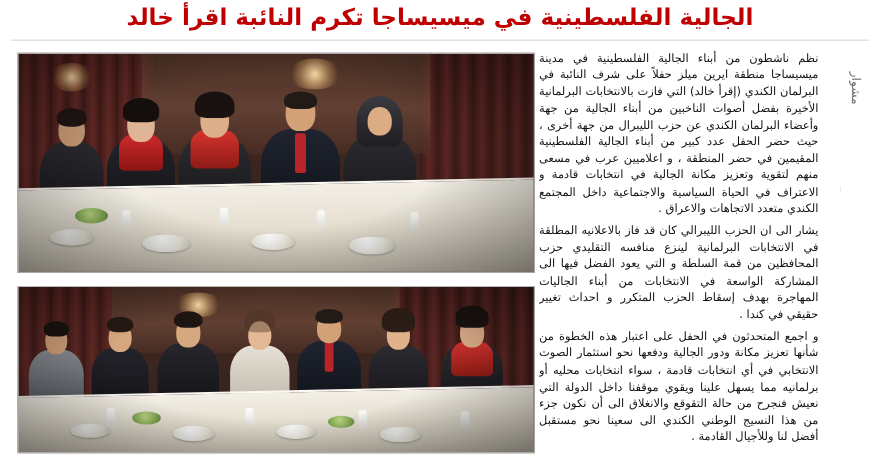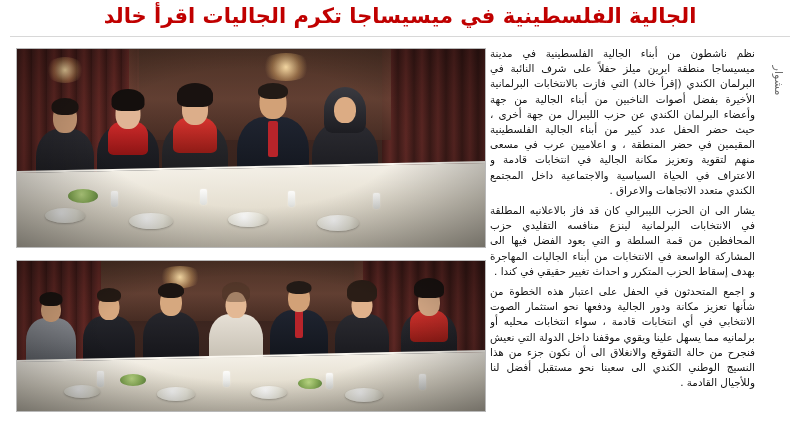--- a/index.html
+++ b/index.html
@@ -96,21 +96,21 @@
     height: 370px;
     direction: rtl;
     text-align: justify;
     color: #111111;
     font-family: "DejaVu Sans", sans-serif;
     font-size: 10.4px;
     line-height: 15.2px;
     overflow: hidden;
   }
   .article p {
-    margin: 0 5px 5px 0;
+    margin: 0 16px 5px 0;
     text-align: justify;
   }
 
   
   .photos {
     position: absolute;
     top: 48px;
     left: 16px;
     width: 470px;
   }
@@ -228,21 +228,21 @@
     inset: 0;
     background: radial-gradient(ellipse at 50% 45%, rgba(0,0,0,0) 45%, rgba(0,0,0,.45) 100%);
     pointer-events: none;
   }
 </style>
 </head>
 <body>
 
 <div class="page">
 
-  <div class="headline">الجالية الفلسطينية في ميسيساجا تكرم الجاليات اقرأ خالد</div>
+  <div class="headline">الجالية الفلسطينية في ميسيساجا تكرم النائبة اقرأ خالد</div>
   <div class="headline-rule"></div>
 
   <div class="masthead">
     <div class="masthead-text">Meshwar</div>
     <div class="masthead-sub">مشوار</div>
   </div>
 
   <div class="article">
     <p>نظم ناشطون من أبناء الجالية الفلسطينية في مدينة ميسيساجا منطقة ايرين ميلز حفلاً على شرف النائبة في البرلمان الكندي (إقرأ خالد) التي فازت بالانتخابات البرلمانية الأخيرة بفضل أصوات الناخبين من أبناء الجالية من جهة وأعضاء البرلمان الكندي عن حزب الليبرال من جهة أخرى ، حيث حضر الحفل عدد كبير من أبناء الجالية الفلسطينية المقيمين في حضر المنطقة ، و اعلاميين عرب في مسعى منهم لتقوية وتعزيز مكانة الجالية في انتخابات قادمة و الاعتراف في الحياة السياسية والاجتماعية داخل المجتمع الكندي متعدد الاتجاهات والاعراق .</p>
     <p>يشار الى ان الحزب الليبرالي كان قد فاز بالاعلانيه المطلقة في الانتخابات البرلمانية لينزع منافسه التقليدي حزب المحافظين من قمة السلطة و التي يعود الفضل فيها الى المشاركة الواسعة في الانتخابات من أبناء الجاليات المهاجرة بهدف إسقاط الحزب المتكرر و احداث تغيير حقيقي في كندا .</p>

